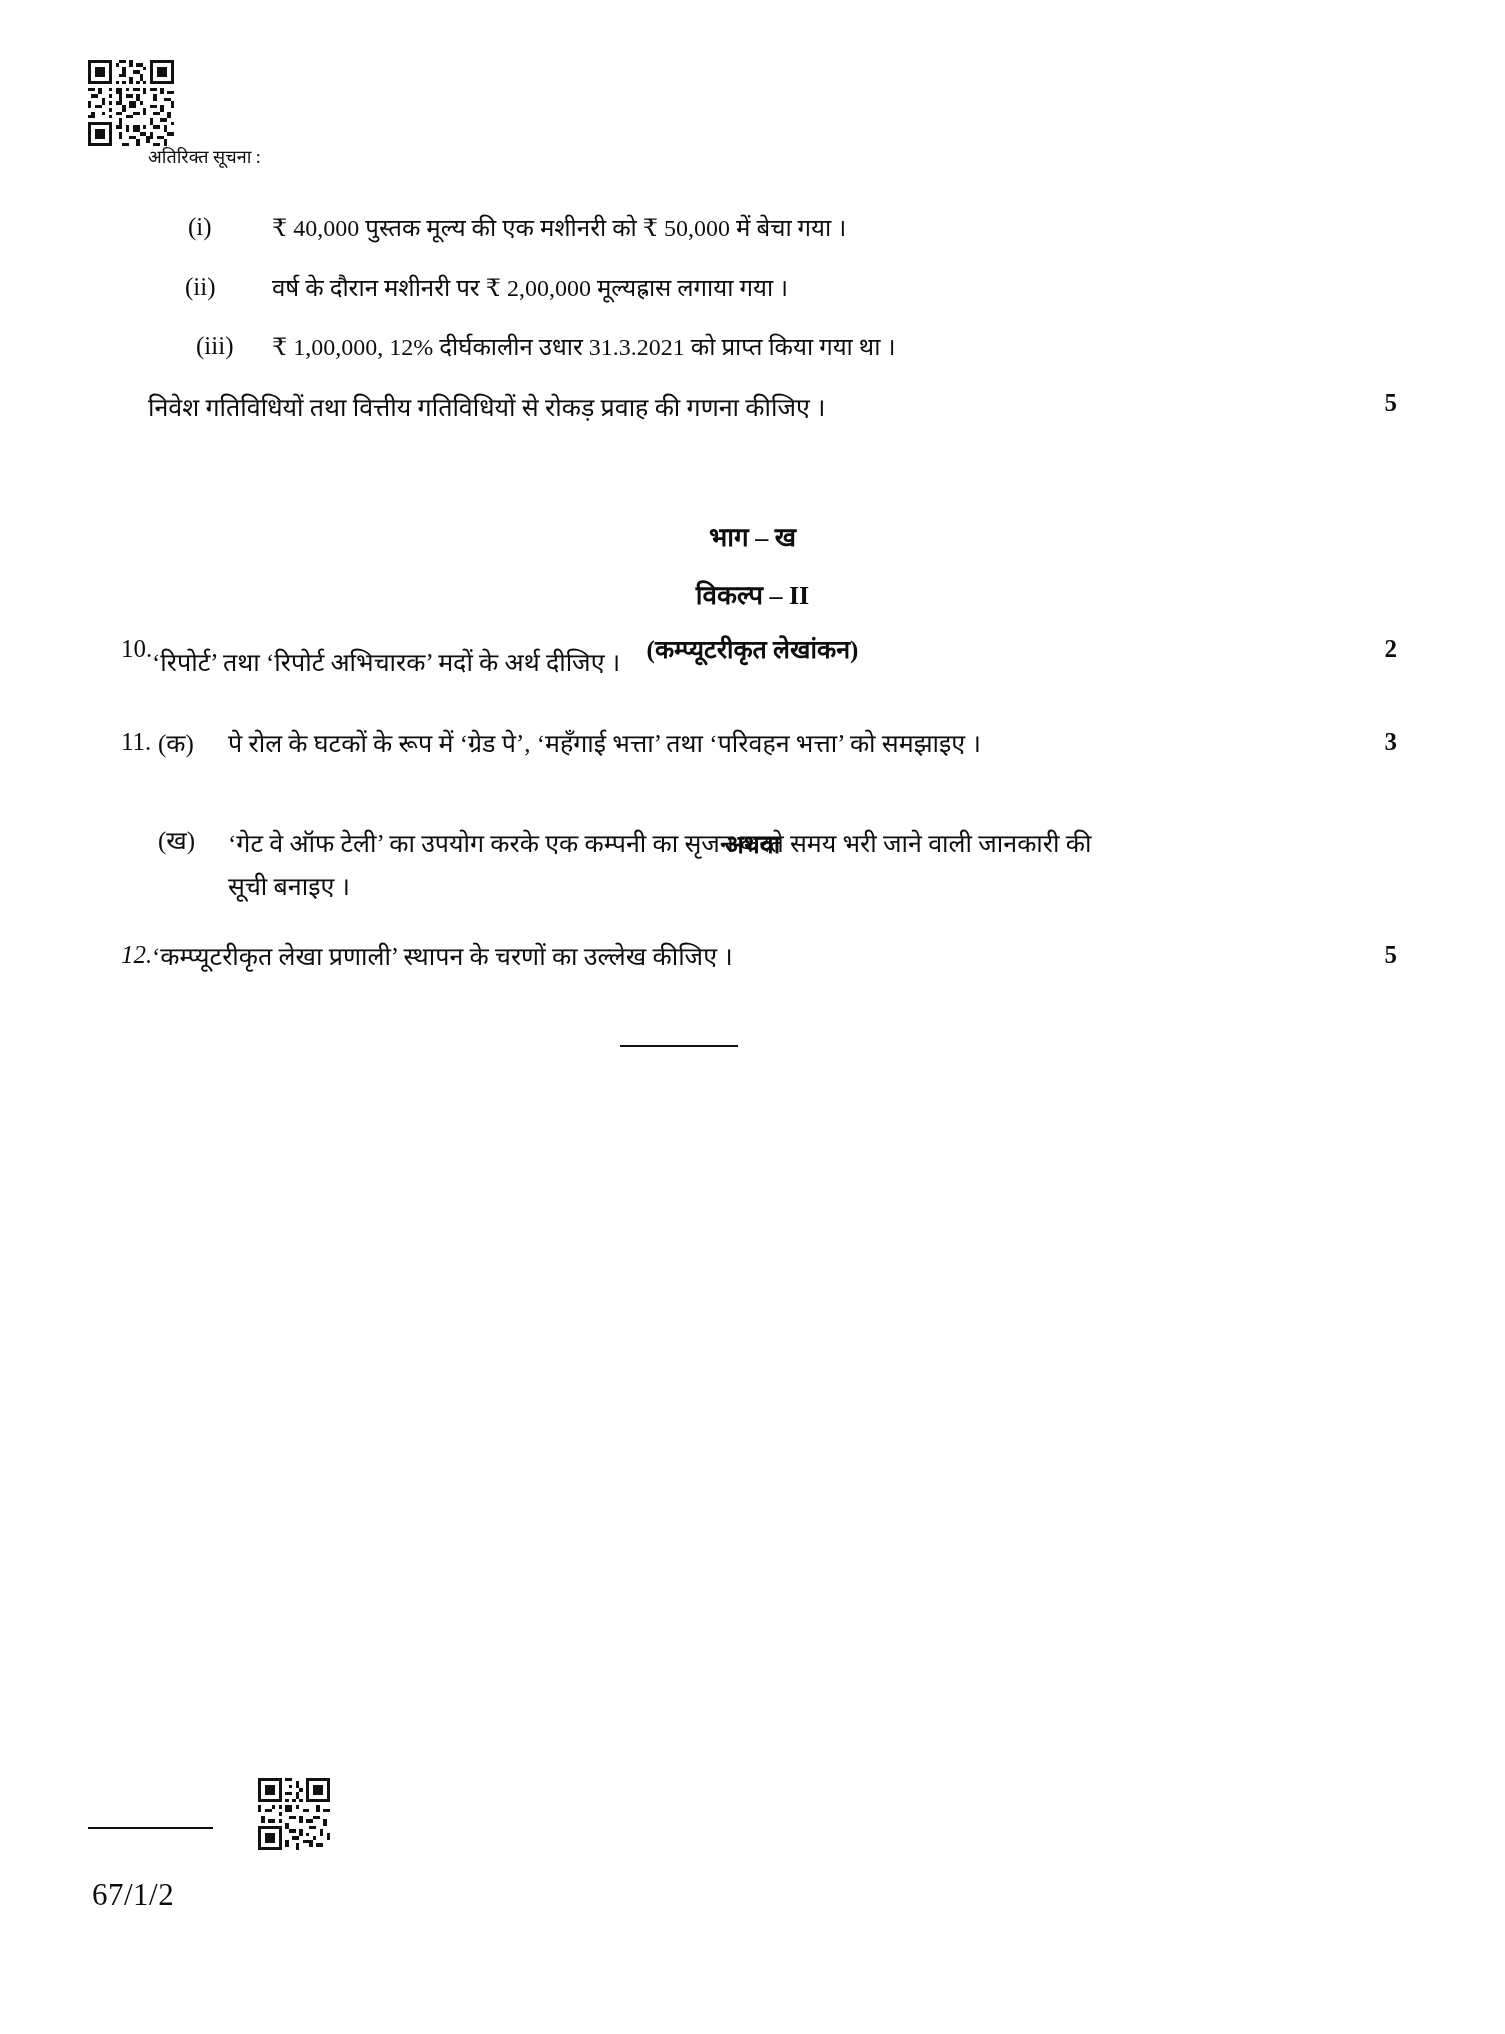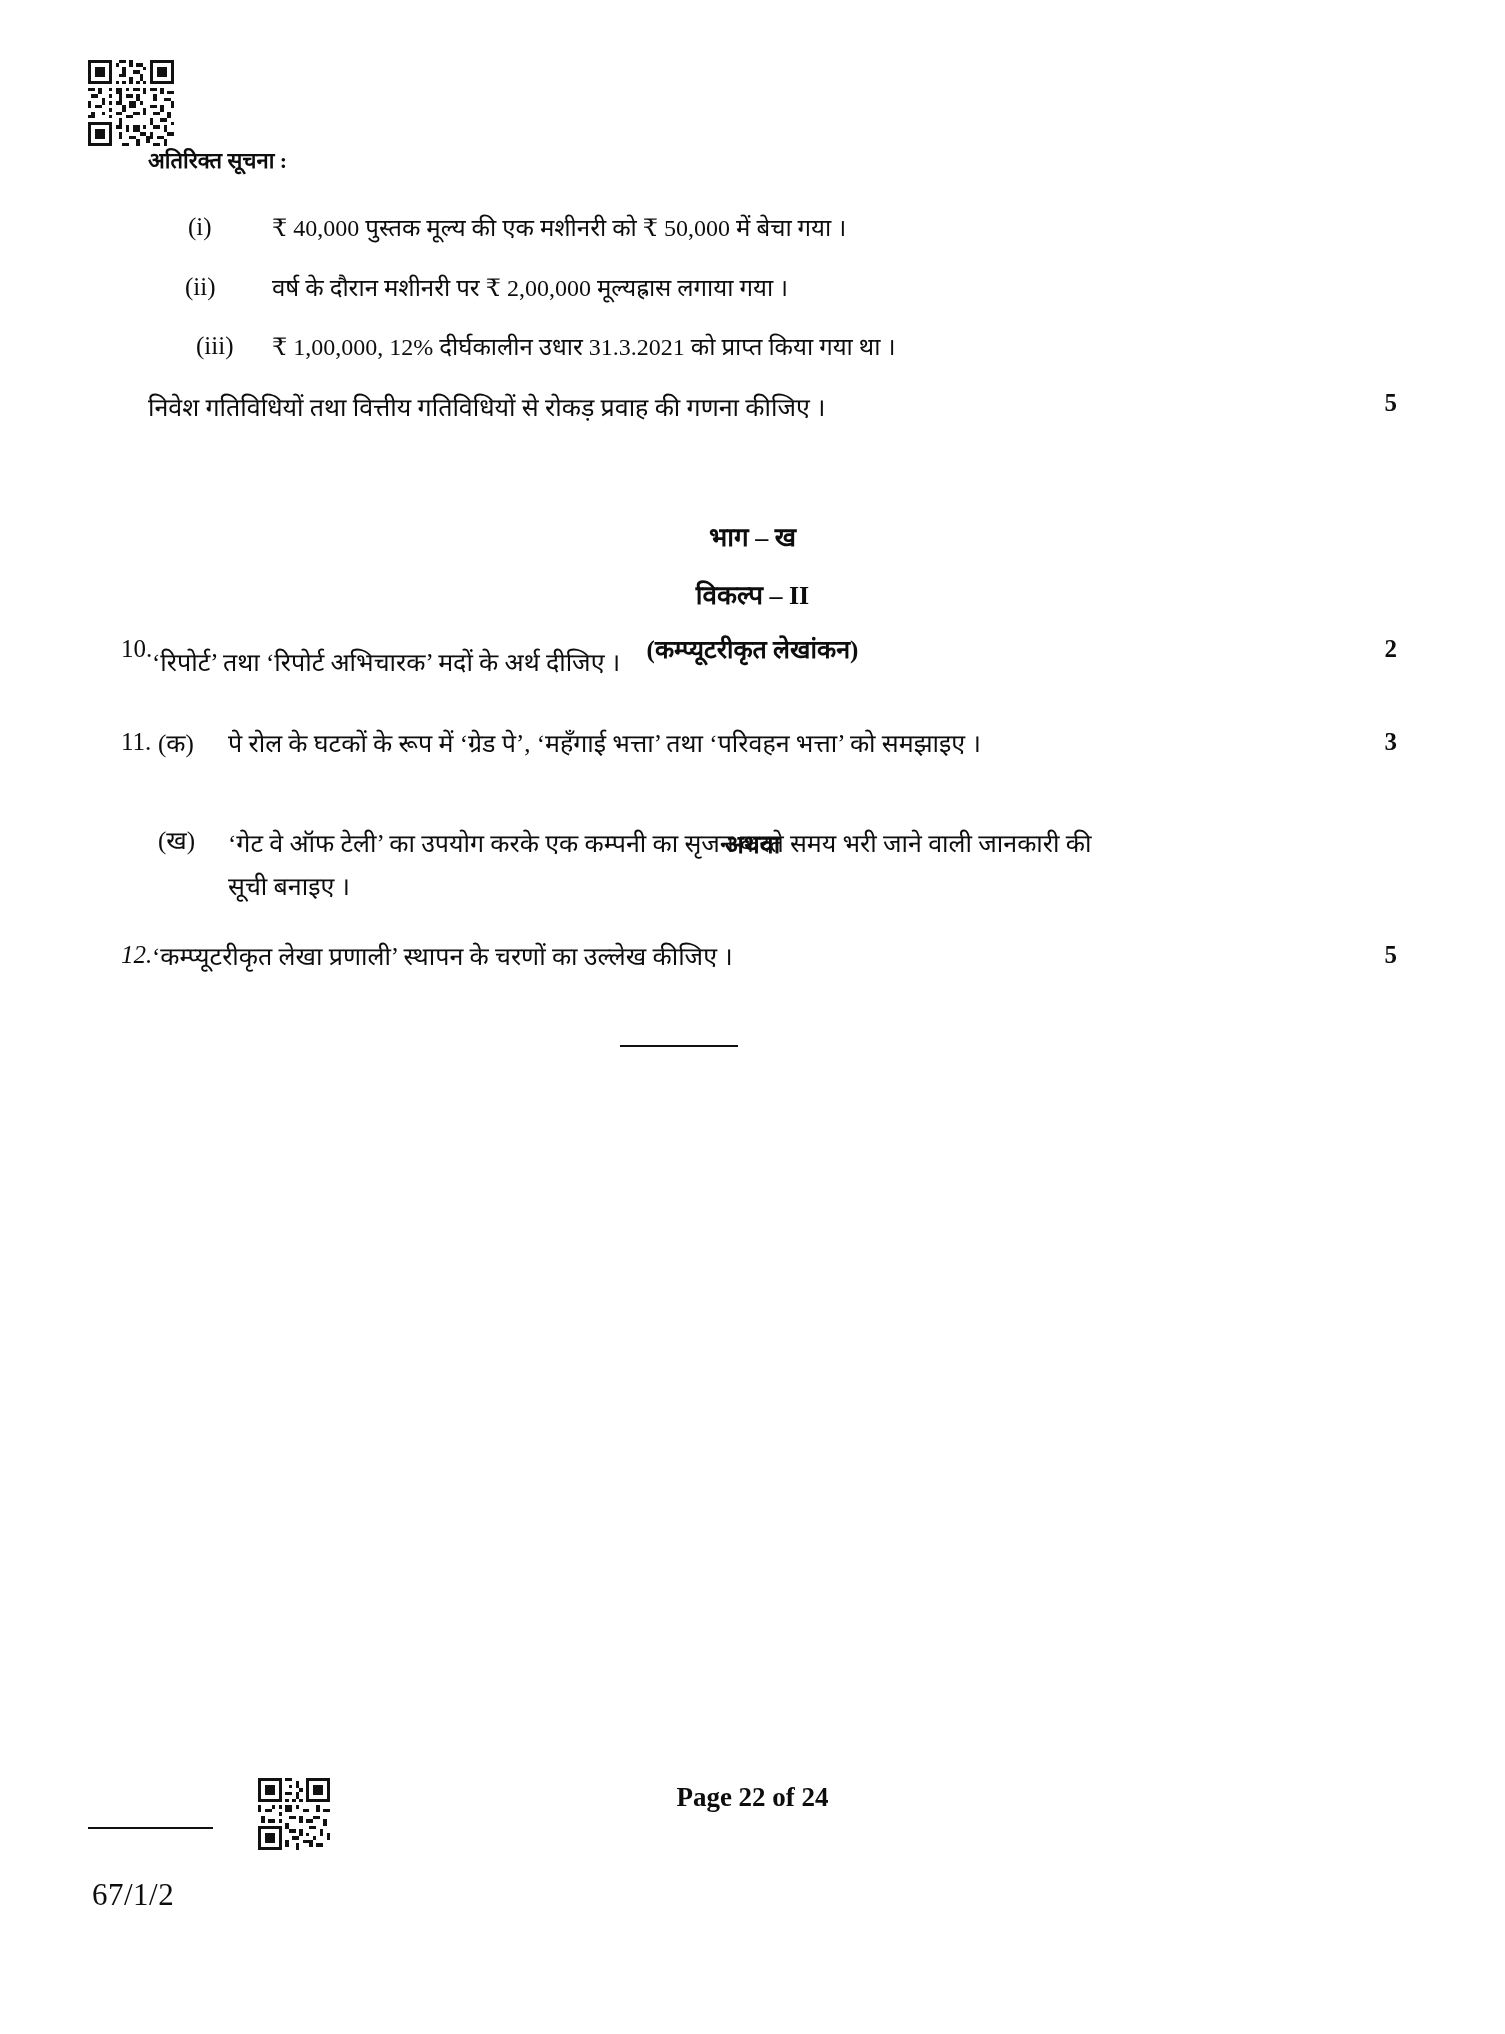--- a/index.html
+++ b/index.html
@@ -48,22 +48,22 @@
   }
 
   .hi {
     font-family: "Liberation Serif", "DejaVu Serif", serif;
   }
 
   .heading-info {
     position: absolute;
     left: 148px;
     top: 144px;
-    font-size: 22px;
-    font-weight: bold;
+    font-size: 18px;
+    font-weight: normal;
   }
   .item-num {
     position: absolute;
     font-family: "Liberation Serif", "DejaVu Serif", serif;
     font-size: 25px;
   }
   .item-text {
     position: absolute;
     font-size: 24px;
     white-space: nowrap;
@@ -356,15 +356,14 @@
         <rect x="8" y="18" width="1" height="2"></rect>
       <rect x="13" y="18" width="2" height="1"></rect>
         <rect x="11" y="19" width="1" height="2"></rect>
       <rect x="15" y="18" width="1" height="2"></rect>
         <rect x="17" y="19" width="2" height="1"></rect>
       <rect x="14" y="16" width="1" height="1"></rect>
         <rect x="16" y="17" width="1" height="1"></rect>
     </g>
   </svg>
 
-  <div class="footer-page">Page 22 of 24</div>
 
 </div>
 
 </body></html>

